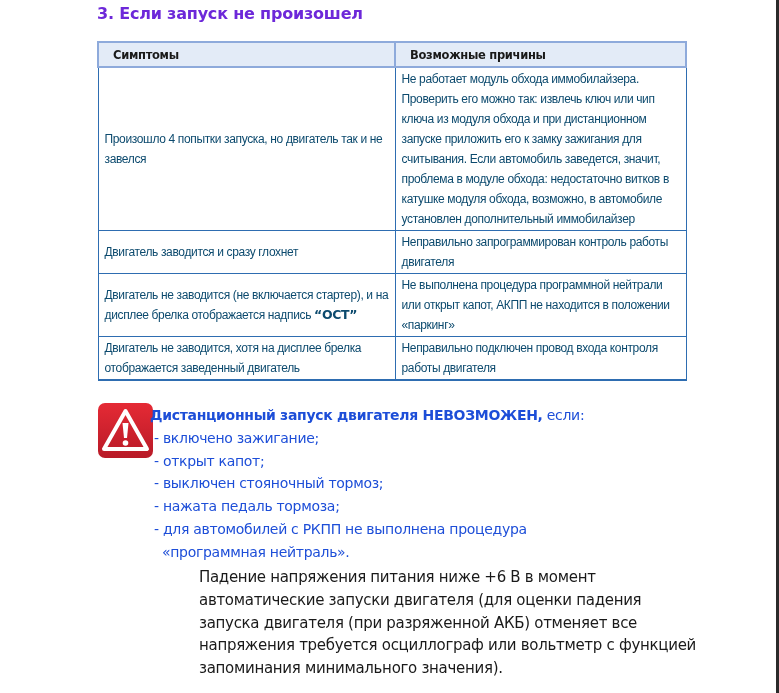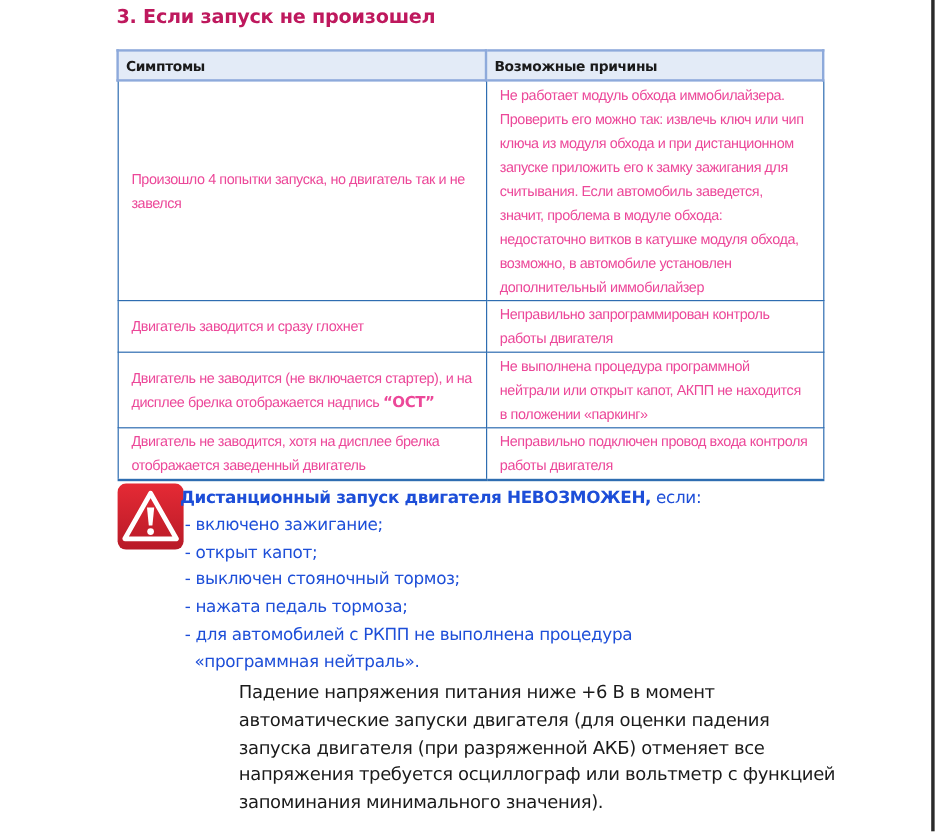--- a/index.html
+++ b/index.html
@@ -6,36 +6,36 @@
     body {
       width: 779px; height: 693px; background: #ffffff; position: relative; overflow: hidden;
       font-family: "Liberation Sans", sans-serif; color: #1a1a1a;
     }
     .right-edge {
       position: absolute; top: 0; right: 0; width: 3px; height: 693px; background: #2b2b2b;
     }
     .section-title {
       position: absolute; left: 97px; top: 4px;
       font-family: "DejaVu Sans", sans-serif; font-weight: bold; font-size: 16px;
-      color: #be185d; letter-spacing: -0.2px;
+      color: #6d28d9; letter-spacing: -0.2px;
     }
     table.diag {
       position: absolute; left: 97px; top: 41px; width: 590px;
       border-collapse: collapse;
       font-family: "Liberation Sans", sans-serif; font-size: 12px; line-height: 20px;
       letter-spacing: -0.35px;
     }
     table.diag th {
       background: #e3ebf7; border: 2px solid #8eaadb;
-      text-align: left; font-weight: bold; padding: 1px 6px; height: 21px;
+      text-align: left; font-weight: bold; padding: 1px 14px; height: 21px;
       font-family: "DejaVu Sans", sans-serif; font-size: 11.5px; letter-spacing: -0.3px;
       color: #1a1a1a;
     }
     table.diag td {
-      border: 1.5px solid #2e6db1; padding: 1px 11px; vertical-align: middle; color: #ec4899;
+      border: 1.5px solid #2e6db1; padding: 1px 6px; vertical-align: middle; color: #0c4a6e;
     }
     table.diag td.col1 { width: 284px; }
     table.diag tr:last-child td { border-bottom: 2px solid #2e6db1; }
     .bold-ost { font-weight: bold; font-family: "DejaVu Sans", sans-serif; font-size: 12.5px; }
 
     .warn-icon {
       position: absolute; left: 97px; top: 402px; width: 57px; height: 57px;
     }
     .warn-block {
       position: absolute; left: 150px; top: 404px; width: 560px;

